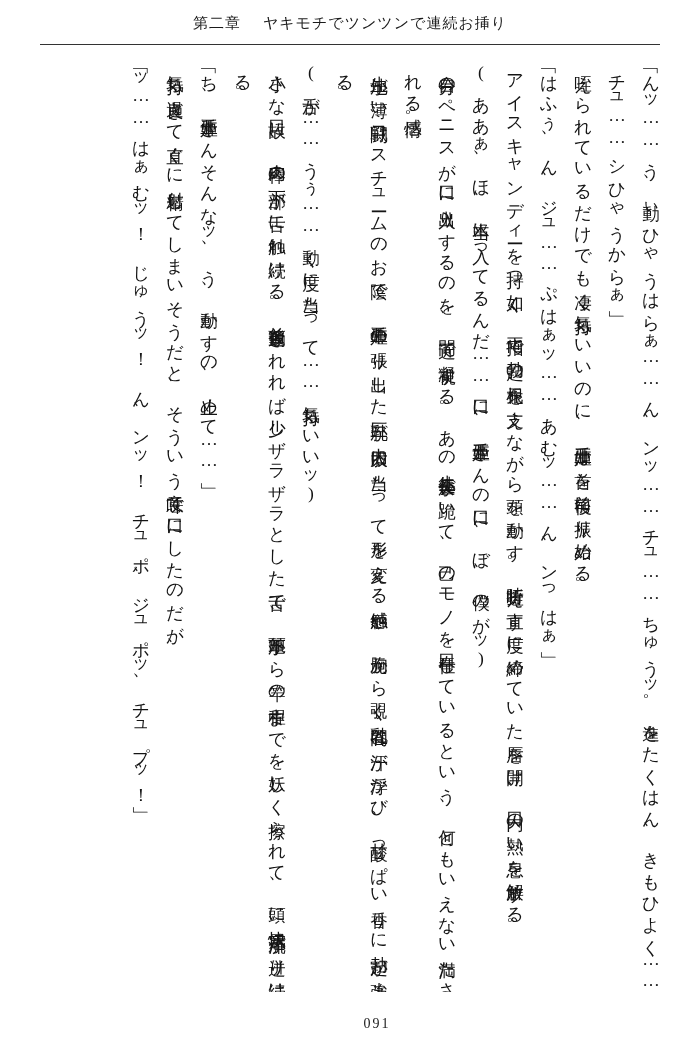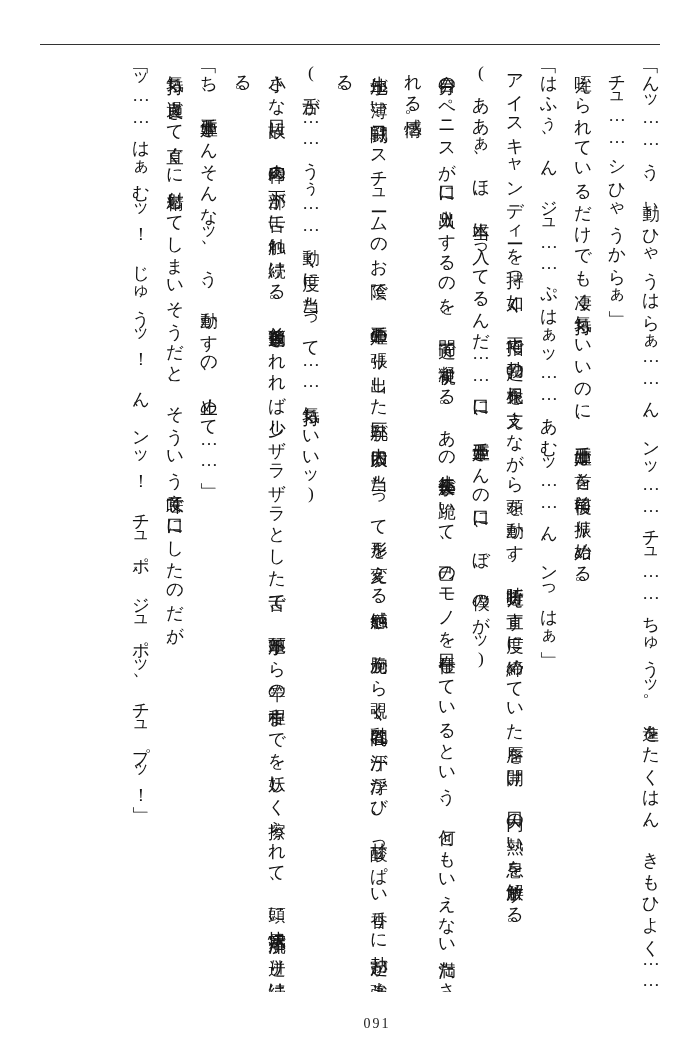--- a/index.html
+++ b/index.html
@@ -84,20 +84,23 @@
     letter-spacing: 2px;
     color: #1a1a1a;
     padding-left: 27px;
   }
 </style>
 </head>
 <body>
 
 <div class="page">
 
+  <div class="header">
+    <span class="chapter-no">第二章</span><span>ヤキモチでツンツンで連続お挿り</span>
+  </div>
   <div class="header-rule"></div>
 
   <div class="body-area">
     <div class="vtext">
       <p>「んッ……う、動ぃひゃうはらぁ……ん、ンッ……チュ……ちゅうッ。進をたくはん、きもひよく……チュ……シひゃうからぁ」</p>
       <p>咥えられているだけでも凄く気持ちいいのに、千亜姫は首を前後に振り始める。</p>
       <p>「はふぅ、ん、ジュ……ぷはぁッ……あむッ……ん、ンっはぁ」</p>
       <p>アイスキャンディーを持つ如く、両指で勃起の根元を支えながら頭を動かす。時折咥え直す度に締めていた唇を開け、口内の熱い息を解放する。</p>
       <p>(ああぁ、ほ、本当に入ってるんだ……口に、千亜姫さんの口に、ぼ、僕のがッ)</p>
       <p>自分のペニスが口に出入りするのを、間近で凝視する。あの生徒会長が跪いて、己のモノを口奉仕しているという、何ともいえない満たされる感情。</p>

